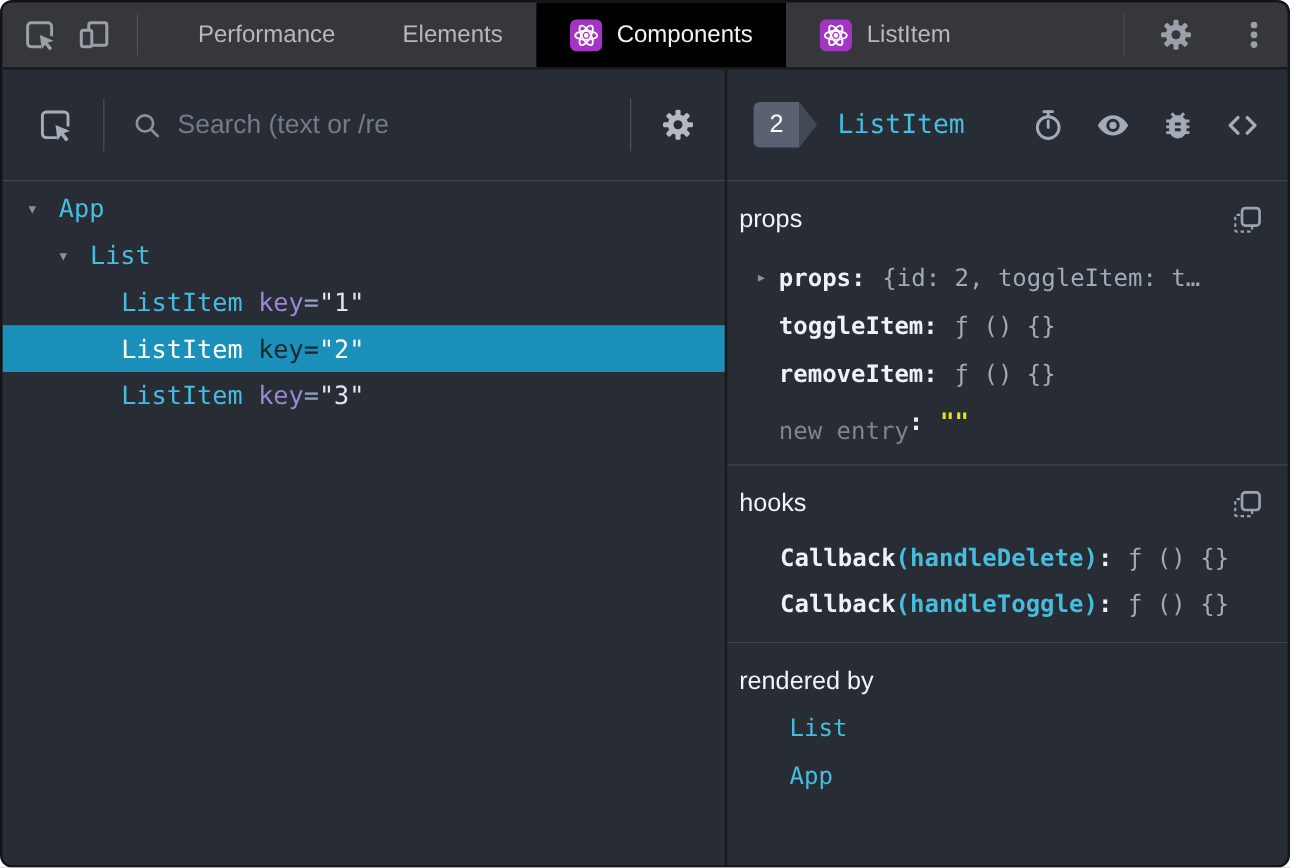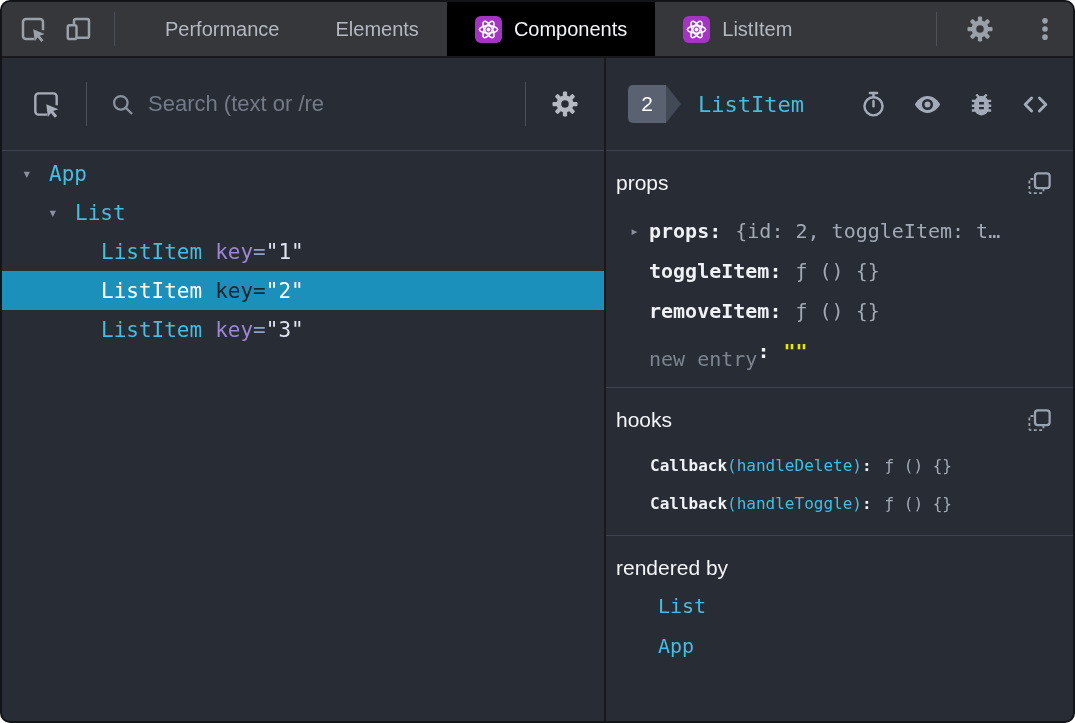--- a/index.html
+++ b/index.html
@@ -94,23 +94,23 @@
   .kv { font-family:"DejaVu Sans Mono",monospace; font-size:20px; height:40px; display:flex; align-items:center; padding-left:14px; white-space:pre; }
   .kv-rows { margin-top:10px; }
   .kv .arrow { width:19px; flex:none; color:#8a919e; font-size:15px; }
   .kv .k { color:#eef1f6; font-weight:bold; }
   .kv .colon { color:#eef1f6; font-weight:bold; margin-right:14px; }
   .kv .v { color:#a2aab6; }
   .kv.new-entry .k { color:#7d8591; font-weight:normal;margin-top:16px; }
   .kv.new-entry .v { color:var(--yellow); font-weight:bold; }
 
   .hook-rows { margin-top:8px; }
-  .hook-row { font-family:"DejaVu Sans Mono",monospace; font-size:16px; height:38px; display:flex; align-items:center; padding-left:34px; white-space:pre; }
+  .hook-row { font-family:"DejaVu Sans Mono",monospace; font-size:20px; height:38px; display:flex; align-items:center; padding-left:34px; white-space:pre; }
   .hook-fn { color:#eef1f6; font-weight:bold; }
-  .hook-arg { color:var(--cyan); font-weight:normal; }
+  .hook-arg { color:var(--cyan); font-weight:bold; }
   .hook-row .colon { color:#eef1f6; font-weight:bold; margin-right:13px; }
   .hook-row .v { color:#a2aab6; }
 
   .rb-item { font-family:"DejaVu Sans Mono",monospace; font-size:20px; height:40px; display:flex; align-items:center; padding-left:42px; color:#eef1f6; }
   .rb-item.link { color:var(--cyan); cursor:pointer; }
 </style>
 </head>
 <body>
 
 <div class="window" style="--cyan: #46bddf; --selected: #1b90ba; --purple: #9d86d3; --yellow: #e5e510;">

